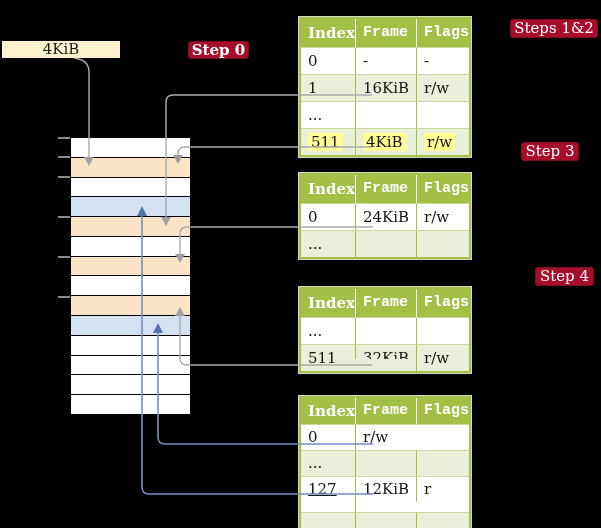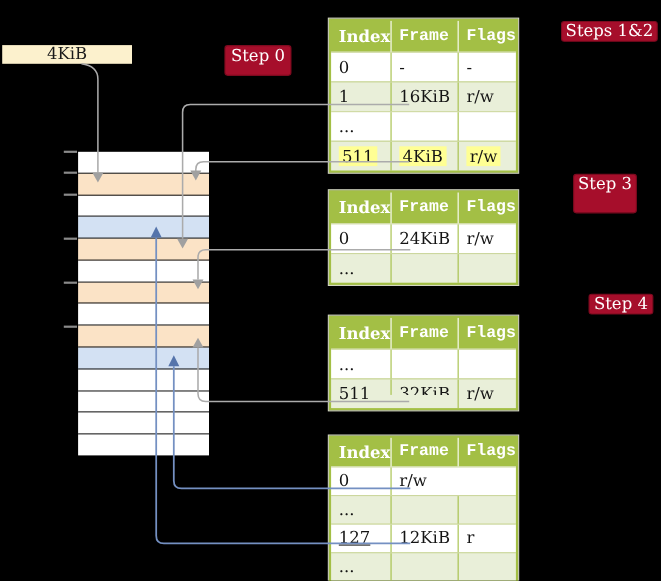--- a/index.html
+++ b/index.html
@@ -12,23 +12,23 @@
     position:absolute;left:2px;top:41px;width:118px;height:17px;
     background:var(--frame-box-bg);color:#1a1a1a;
     font-size:15px;line-height:17px;text-align:center;
   }
   
   .step-label{
     position:absolute;background:var(--label-bg);color:var(--label-text);
     font-size:15px;text-align:center;border-radius:3px;
     border:1px solid #7d0a1f;box-sizing:border-box;
   }
-  .step-0   {left:204px;top:41px; width:61px;height:28px;line-height:16px;}
+  .step-0   {left:188px;top:41px; width:61px;height:18px;line-height:16px;font-weight:bold;}
   .steps-12 {left:510px;top:19px; width:88px;height:19px;line-height:17px;}
-  .step-3   {left:521px;top:158px;width:58px;height:36px;line-height:17px;}
+  .step-3   {left:521px;top:142px;width:58px;height:19px;line-height:17px;}
   .step-4   {left:515px;top:267px;width:59px;height:19px;line-height:17px;margin-left:20px;}
   
   .memory-column{
     position:absolute;left:70px;top:137px;width:121px;height:278px;
     border:1px solid #000;box-sizing:border-box;
     display:flex;flex-direction:column;
   }
   .mem-row{flex:1 1 0;border-bottom:1px solid #000;}
   .mem-row:last-child{border-bottom:none;}
   .mem-white {background:var(--mem-white);}
@@ -170,21 +170,21 @@
         <div class="pt-cell" style="height: 25px; line-height: 25px;">0</div>
         <div class="pt-cell" style="height: 25px; line-height: 25px;">r/w</div>
       </div>
       <div class="pt-row row-green">
         <div class="pt-cell" style="height: 25px; line-height: 25px;">...</div>
         <div class="pt-cell" style="height: 25px; line-height: 25px;"></div>
         <div class="pt-cell" style="height: 25px; line-height: 25px;"></div>
       </div>
       <div class="pt-row row-white">
         <div class="pt-cell" style="height: 25px; line-height: 25px; text-decoration: underline;">127</div>
-        <div class="pt-cell" style="height: 25px; line-height: 25px;">12KiB</div>
+        <div class="pt-cell" style="height: 35px; line-height: 25px;">12KiB</div>
         <div class="pt-cell" style="height: 25px; line-height: 25px;">r</div>
       </div>
       <div class="pt-row row-green">
         <div class="pt-cell" style="height: 25px; line-height: 25px;">...</div>
         <div class="pt-cell" style="height: 25px; line-height: 25px;"></div>
         <div class="pt-cell" style="height: 25px; line-height: 25px;"></div>
       </div>
     </div>
 
   <svg id="connectors" viewBox="0 0 601 528" xmlns="http://www.w3.org/2000/svg">

